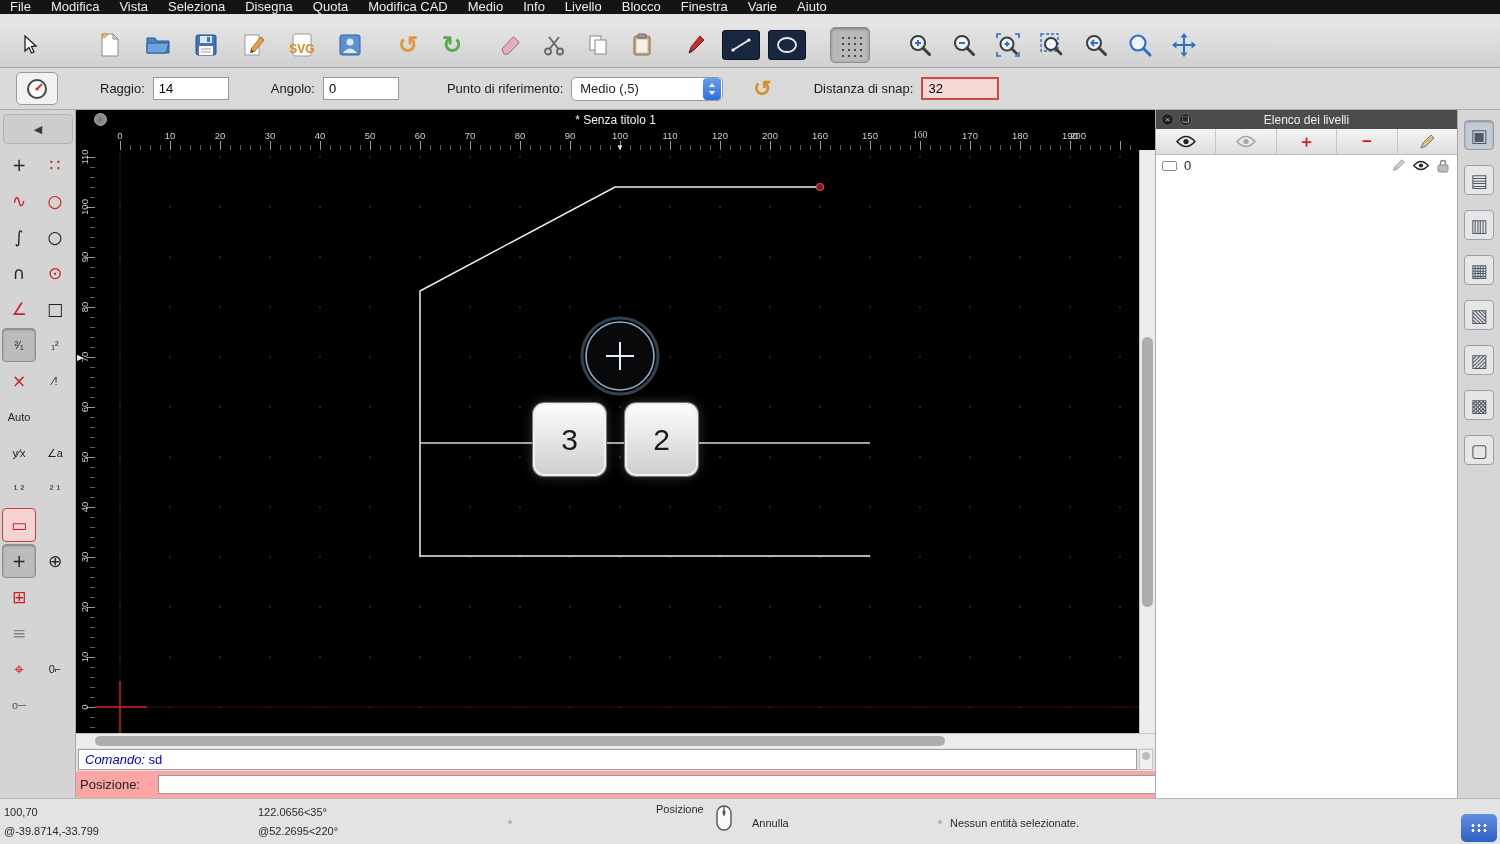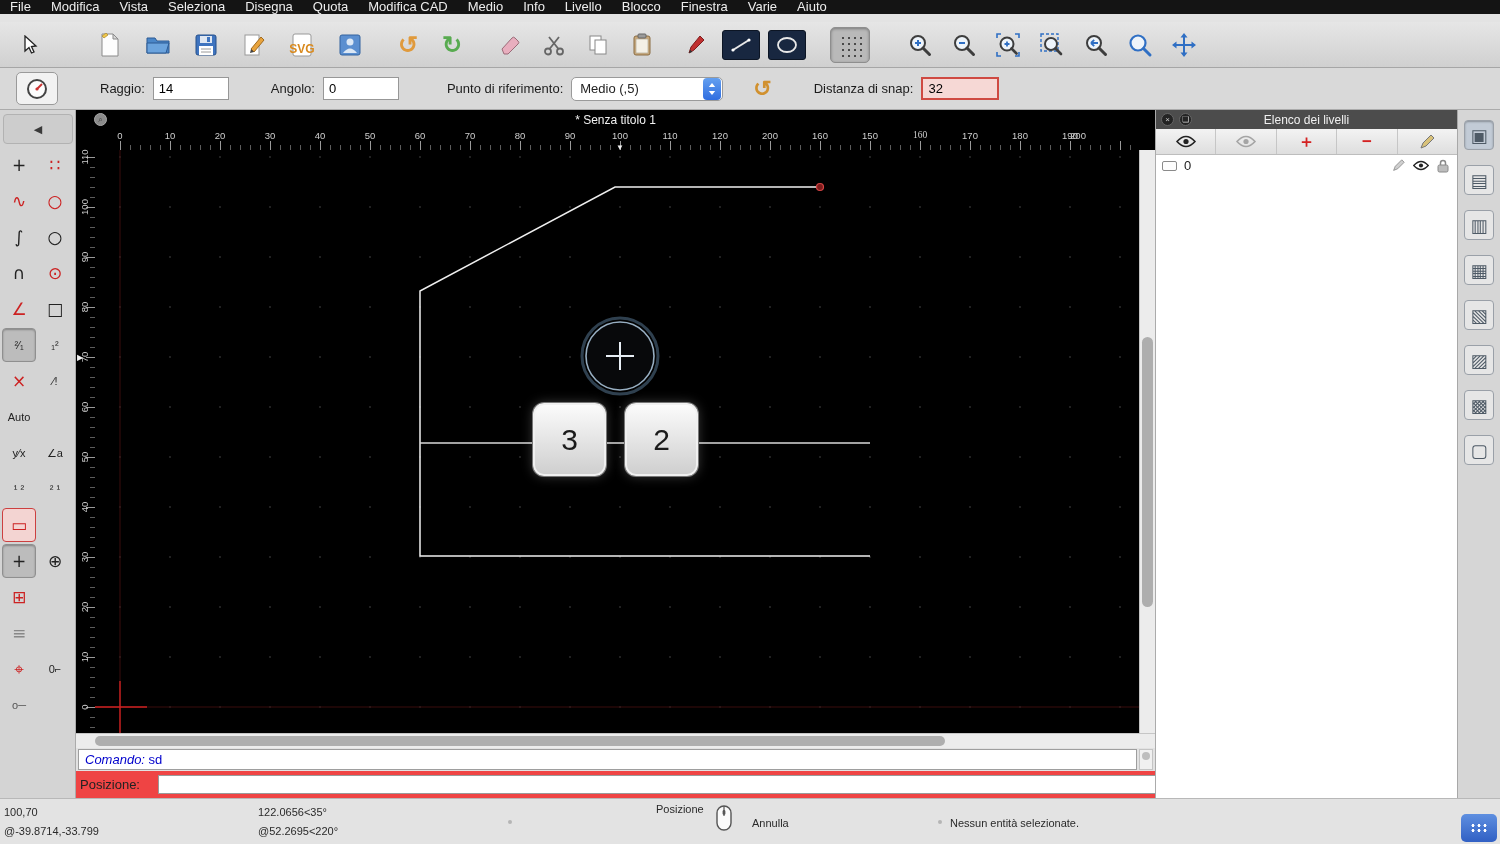--- a/index.html
+++ b/index.html
@@ -63,21 +63,21 @@
 #vscroll{position:absolute;right:0;top:40px;width:16px;height:583px;background:#ececec;border-left:1px solid #c2c2c2;}
 #vscroll .thumb{position:absolute;left:2px;width:11px;border-radius:6px;background:#aeaeae;}
 #hscroll-row{position:absolute;left:0;top:623px;width:1079px;height:15px;background:#ececec;border-top:1px solid #c6c6c6;}
 #hscroll-row .track{position:absolute;left:19px;right:60px;top:1px;bottom:1px;}
 #hscroll-row .thumb{position:absolute;left:0;top:1px;height:10px;width:85%;border-radius:6px;background:#aeaeae;}
 .zoom-hint{position:absolute;right:20px;top:1px;font-size:16px;color:#111;margin-top:17px;}
 #command-row{position:absolute;left:0;top:638px;width:1079px;height:23px;background:#e2e2e2;}
 .cmd-box{position:absolute;left:2px;right:18px;top:1px;bottom:1px;background:#fff;border:1px solid #9e9e9e;font-size:13px;padding:2px 6px;color:#0000cc;}
 .cmd-scroll{position:absolute;right:2px;top:1px;bottom:1px;width:14px;background:#f0f0f0;border:1px solid #c4c4c4;}
 .cmd-scroll .thumb{position:absolute;left:2px;top:2px;width:8px;height:8px;background:#bdbdbd;border-radius:4px;}
-#position-row{position:absolute;left:0;top:661px;width:1291px;height:27px;background:#ef4444;display:flex;align-items:center;}
+#position-row{position:absolute;left:0;top:661px;width:1291px;height:27px;background:#fca5a5;display:flex;align-items:center;}
 #position-row .pos-label{margin-left:4px;width:78px;}
 #position-row input{flex:1;height:19px;border:1px solid #9a9a9a;background:#fff;font-size:12px;padding:0 4px;}
 .pos-btn{width:22px;height:17px;margin:0 4px;background:#f2f2f2;border:1px solid #9a9a9a;border-radius:3px;display:flex;align-items:center;justify-content:center;font-size:8px;color:#555;}
 
 
 #layers-panel{width:302px;height:688px;flex:none;background:#fff;border-left:1px solid #ababab;position:relative;}
 .lp-header{height:19px;background:#4c4c4c;display:flex;align-items:center;position:relative;}
 .lp-circle{width:13px;height:13px;border-radius:50%;background:#242424;border:1px solid #666;color:#cfcfcf;font-size:8px;display:flex;align-items:center;justify-content:center;margin-left:5px;}
 .lp-title{position:absolute;left:0;right:0;text-align:center;color:#f0f0f0;font-size:12px;}
 .lp-toolbar{height:26px;background:linear-gradient(#f3f3f3,#dedede);border-bottom:1px solid #bdbdbd;display:flex;}

